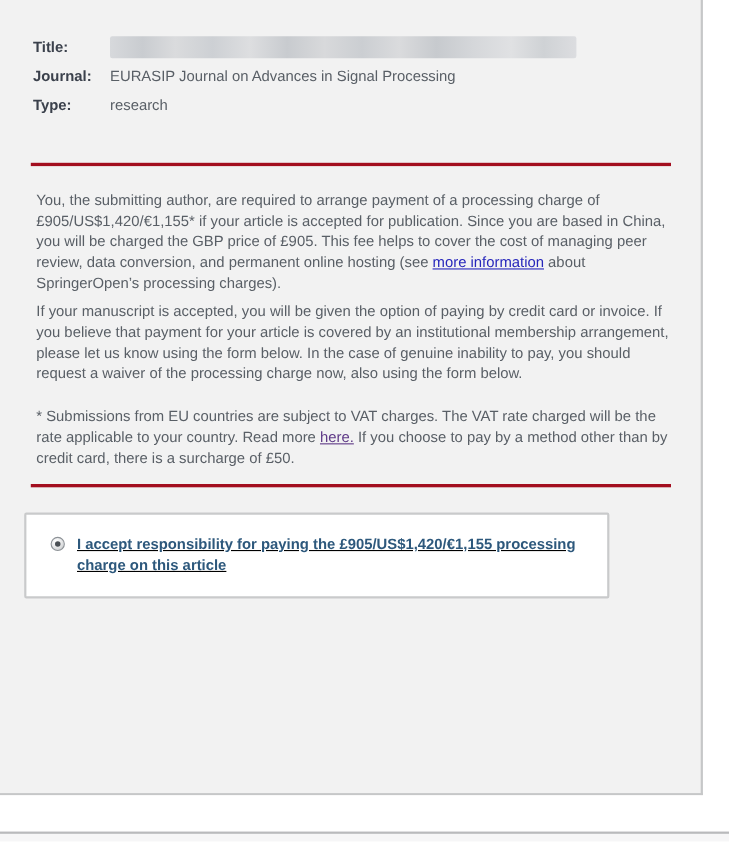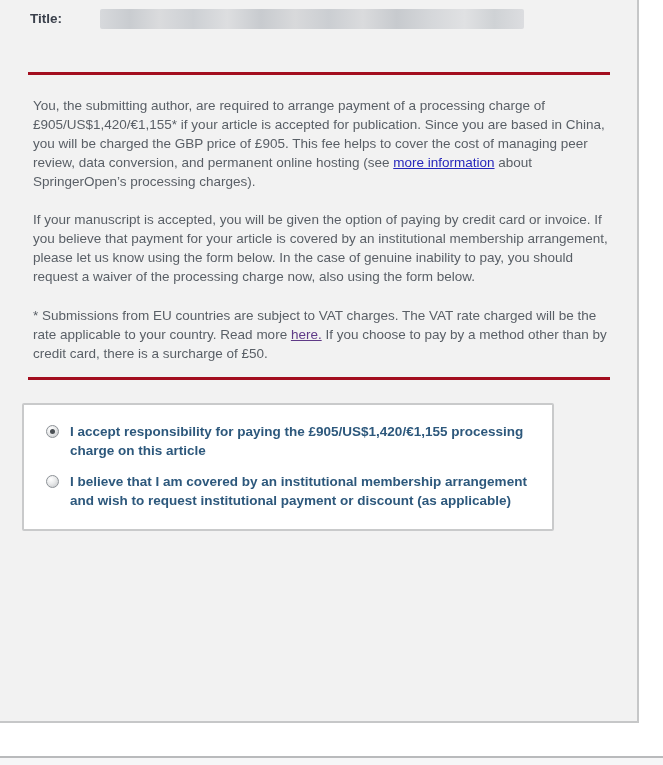--- a/index.html
+++ b/index.html
@@ -5,21 +5,21 @@
   * { margin:0; padding:0; box-sizing:border-box; }
   html,body { width:663px; background:#ffffff; font-family:"Liberation Sans","DejaVu Sans",sans-serif; }
 
   .content-panel {
     width:639px; height:723px; background:var(--content-bg,#f2f2f2);
     border-right:2px solid #c6c7c8; border-bottom:2px solid #c6c7c8;
     padding-top:10px; overflow:hidden;
   }
 
   
-  .meta { padding-left:30px; }
+  .meta { padding-left:30px;margin-top:24px; }
   .meta-row { display:flex; align-items:flex-start; margin-bottom:8px; min-height:18px; }
   .meta-label {
     display:inline-block; width:70px; font-weight:bold; font-size:13.5px; line-height:18px;
     color:var(--label-text,#3b414c);
   }
   .meta-value { font-size:13.5px; line-height:18px; color:var(--body-text,#595f66); }
 
   .redact {
     display:block; border-radius:2px;
     background:linear-gradient(90deg,#d7d9dc 0%,#c9ccd0 7%,#dadbdd 14%,#cdd0d4 22%,#dddee0 30%,#c8cbcf 38%,#d8d9db 46%,#cbced2 54%,#dadbdd 62%,#c7cace 70%,#d5d7da 78%,#e0e1e3 86%,#cfd2d5 93%,#dcdde0 100%);
@@ -28,30 +28,31 @@
   .redact-author-1 { width:444px; height:16px; margin-top:4px; }
   .redact-author-2 { width:358px; height:14px; margin-left:12px; }
 
   .rule { height:3px; background:var(--rule-red,#a30e1f); margin:43px 27px 0 28px; }
   .rule-bottom { margin-top:14px; }
 
   .para {
     margin:21px 27px 0 33px; width:578px;
     font-size:13.5px; line-height:19px; color:var(--body-text,#595f66);
   }
-  .para + .para { margin-top:19px; }
+  .para + .para { margin-top:6px; }
   .para:last-child { margin-top:20px; }
   a.lnk { color:var(--link-blue,#2626bb); text-decoration:underline;text-align:right; }
   a.lnk.visited { color:var(--link-visited,#5f3a87);margin-top:40px; }
 
   
   .options-box {
     margin:23px 27px 0 22px; width:532px; background:#ffffff;
     border:2px solid #c9cacb; border-radius:2px;
     padding:18px 24px 6px 22px;
+    text-decoration:underline;
   }
   .opt-row { display:flex; align-items:flex-start; gap:11px; margin-bottom:13px; cursor:default; }
   .radio {
     flex:0 0 auto; width:13px; height:13px; margin-top:2px; border-radius:50%;
     border:1px solid #8d9297;
     background:radial-gradient(circle at 35% 30%, #ffffff 0%, #e9eaeb 45%, #cfd1d3 80%, #c2c4c6 100%);
     display:flex; align-items:center; justify-content:center;
   }
   .radio.selected::after { content:""; width:5px; height:5px; border-radius:50%; background:#4a4f54; }
   .opt-label {
@@ -65,39 +66,43 @@
 </head>
 <body>
 
 <div class="content-panel">
 
   <div class="meta">
     <div class="meta-row">
       <span class="meta-label">Title:</span>
       <span class="redact redact-title"></span>
     </div>
+    <div class="meta-row">
+      <span class="meta-label">Journal:</span>
+      <span class="meta-value">EURASIP Journal on Advances in Signal Processing</span>
+    </div>
+    <div class="meta-row">
+      <span class="meta-label">Type:</span>
+      <span class="meta-value">research</span>
+    </div>
   </div>
 
   <div class="rule"></div>
 
   <div id="paragraphs">
       <p class="para">You, the submitting author, are required to arrange payment of a processing charge of £905/US$1,420/€1,155* if your article is accepted for publication. Since you are based in China, you will be charged the GBP price of £905. This fee helps to cover the cost of managing peer review, data conversion, and permanent online hosting (see <a href="#" class="lnk">more information</a> about SpringerOpen’s processing charges).</p>
       <p class="para">If your manuscript is accepted, you will be given the option of paying by credit card or invoice. If you believe that payment for your article is covered by an institutional membership arrangement, please let us know using the form below. In the case of genuine inability to pay, you should request a waiver of the processing charge now, also using the form below.</p>
       <p class="para">* Submissions from EU countries are subject to VAT charges. The VAT rate charged will be the rate applicable to your country. Read more <a href="#" class="lnk visited">here.</a> If you choose to pay by a method other than by credit card, there is a surcharge of £50.</p>
     </div>
 
   <div class="rule rule-bottom"></div>
 
   <div class="options-box" id="options-box">
       <div class="opt-row">
         <span class="radio selected"></span>
         <span class="opt-label">I accept responsibility for paying the £905/US$1,420/€1,155 processing charge on this article</span>
       </div>
-      <div class="opt-row">
-        <span class="radio"></span>
-        <span class="opt-label">I believe that I am covered by an institutional membership arrangement and wish to request institutional payment or discount (as applicable)</span>
-      </div>
     </div>
 
 </div>
 
 <div class="page-gap"></div>
 <div class="footer-strip"></div>
 
 </body></html>

